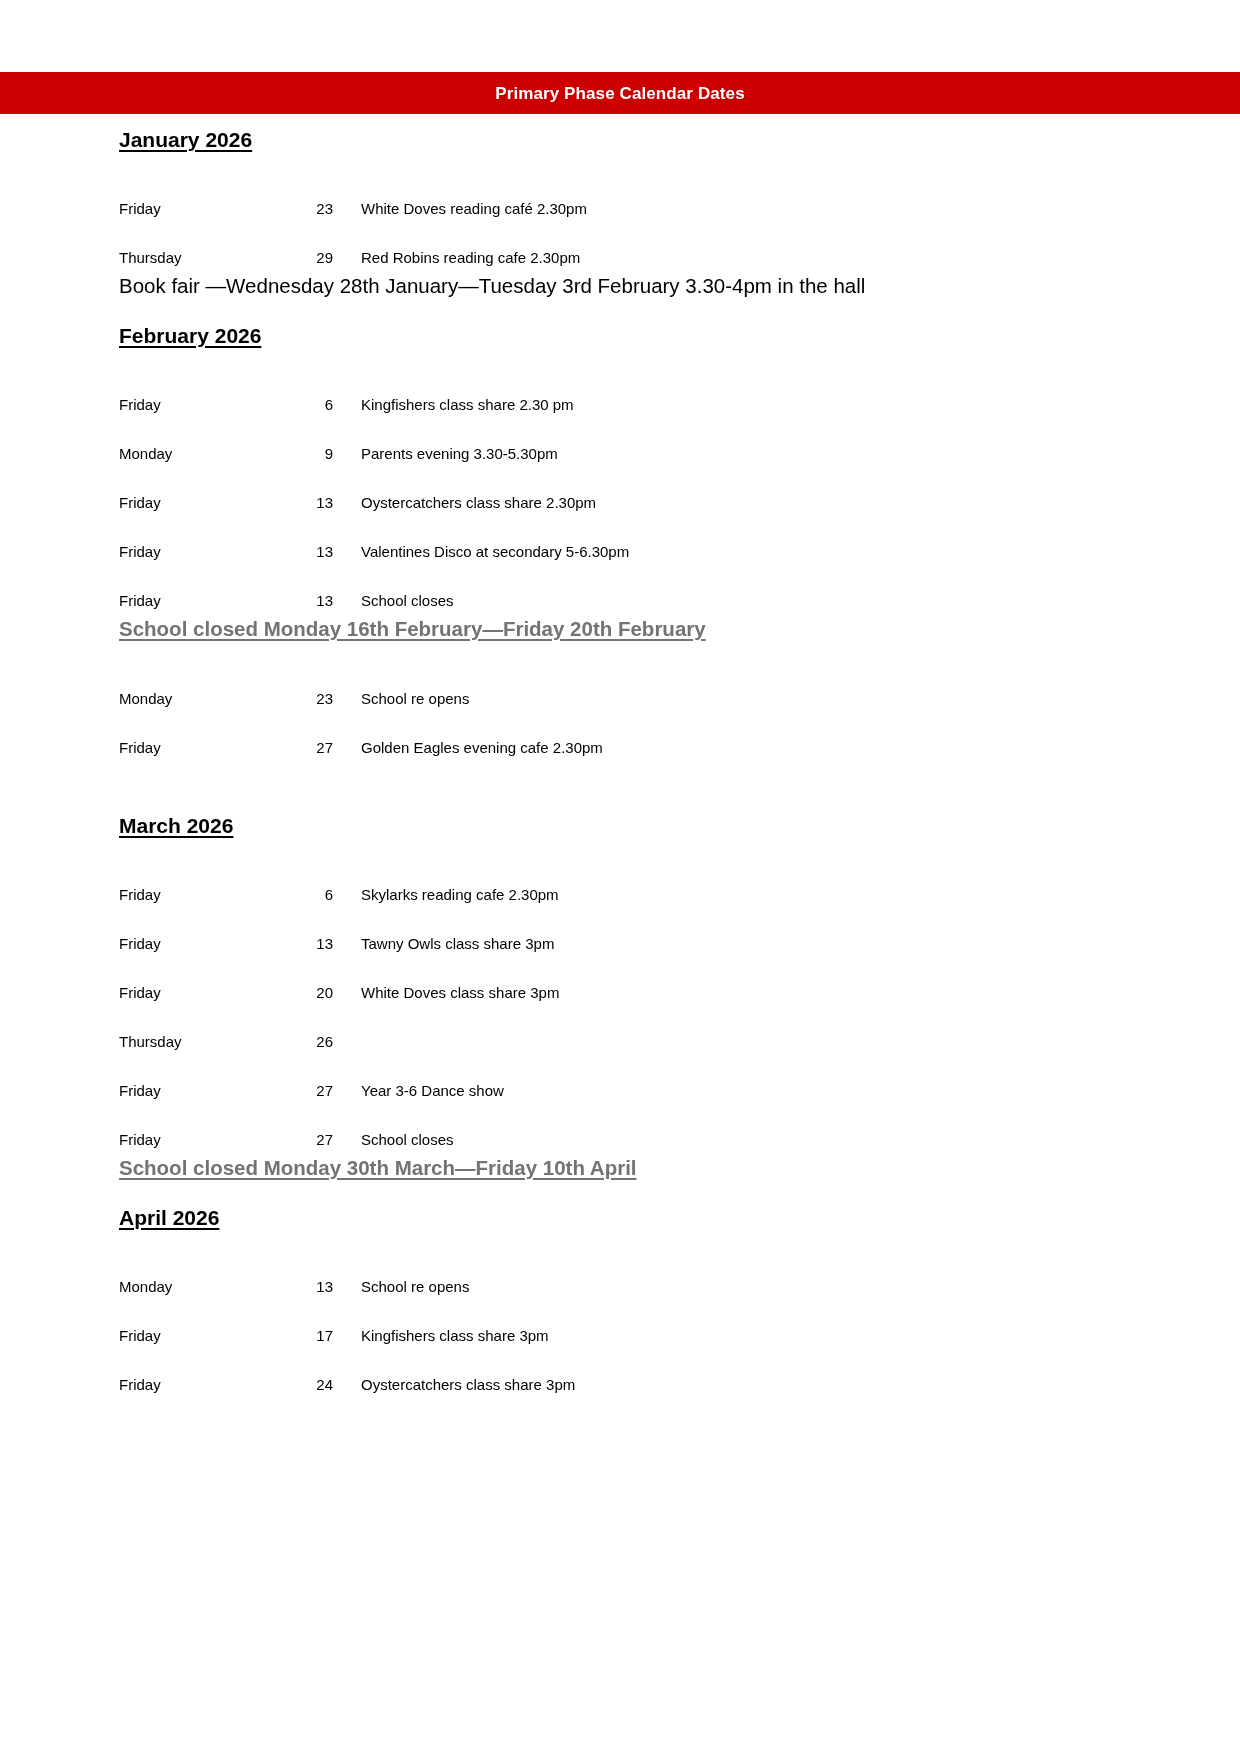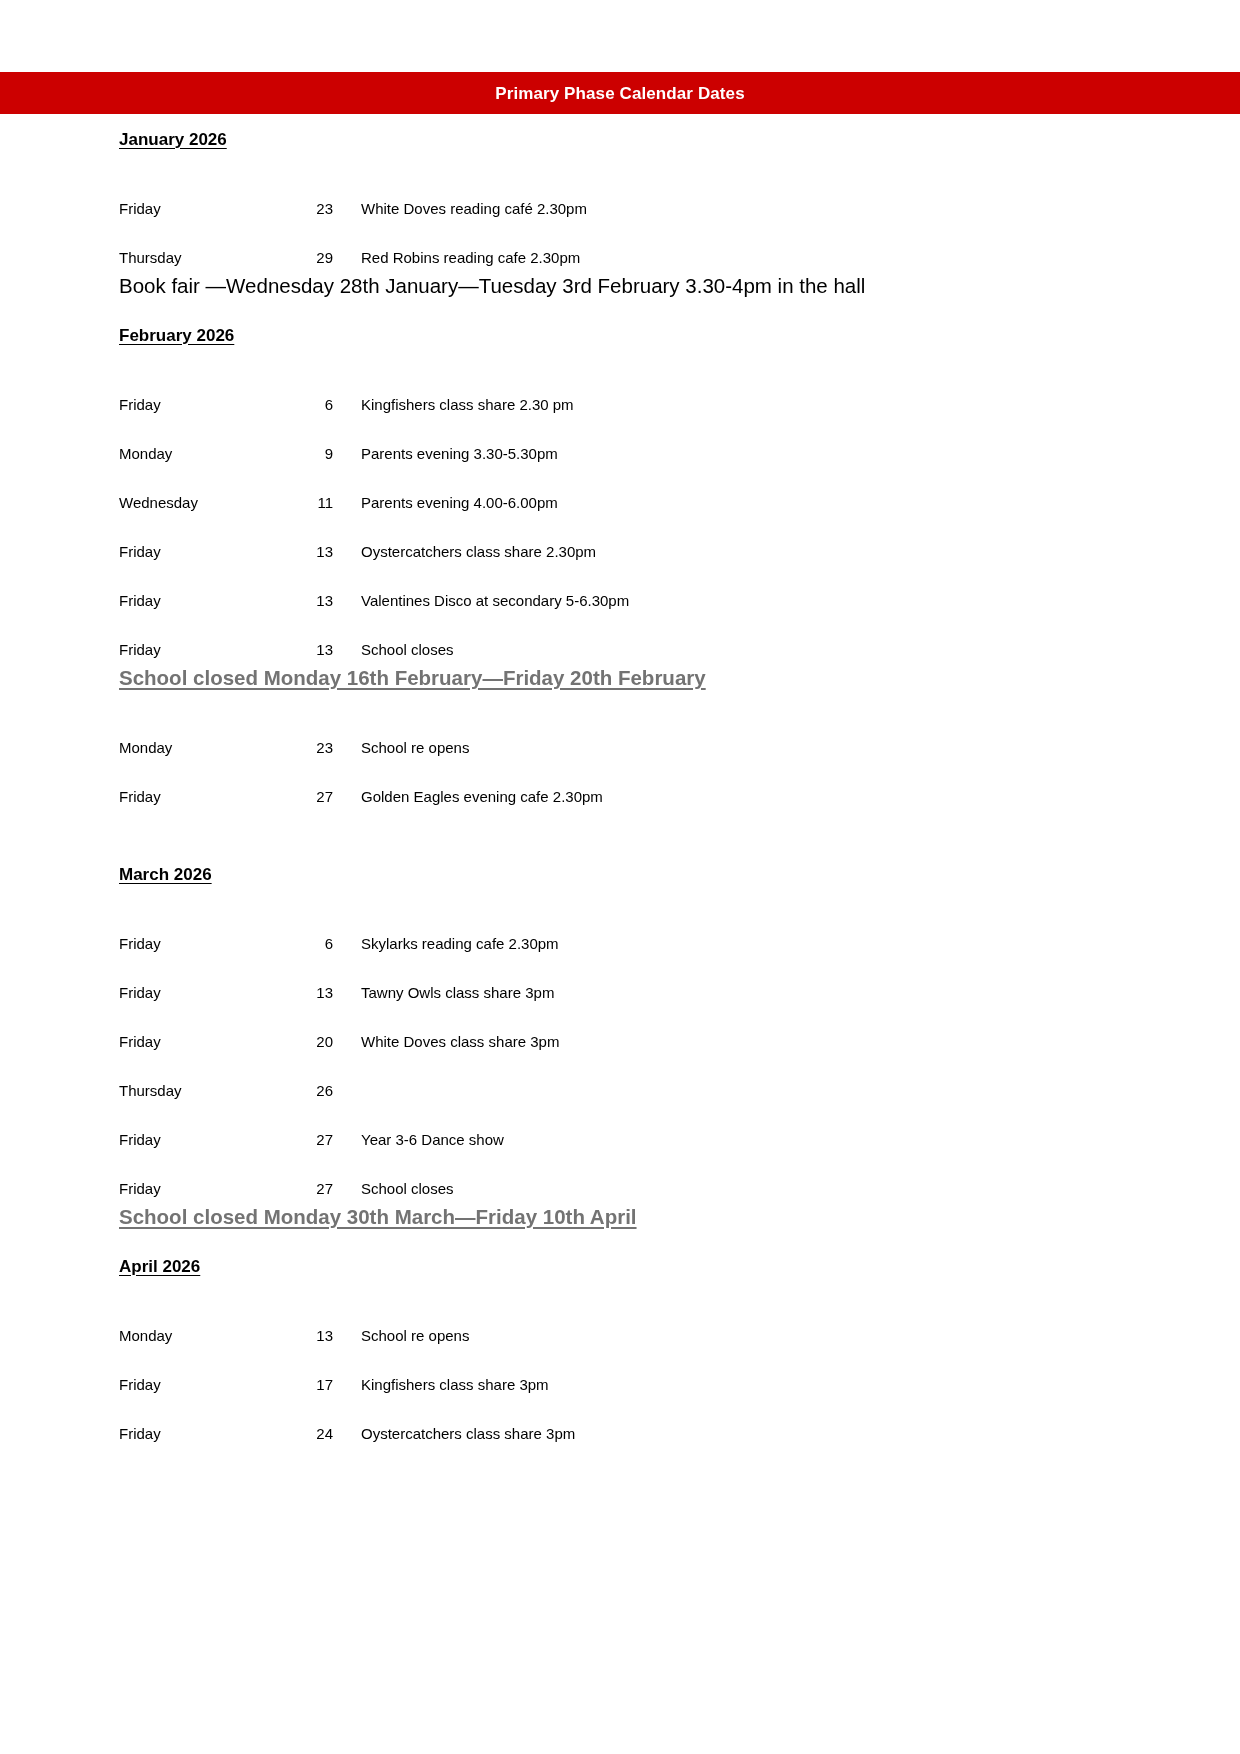--- a/index.html
+++ b/index.html
@@ -41,21 +41,21 @@
     line-height: 1;
   }
   
   .content {
     position: absolute;
     top: 125px;
     left: 119px;
     width: 1000px;
   }
   .month-heading {
-    font-size: 17px;
+    font-size: 21px;
     font-weight: bold;
     text-decoration: underline;
     text-underline-offset: 3px;
     margin: 0;
     padding: 0;
     height: 49px;
     line-height: 30px;
     display: flex;
     align-items: flex-start;
   }
@@ -132,25 +132,20 @@
         <div class="col-day">Friday</div>
         <div class="col-date">6</div>
         <div class="col-desc">Kingfishers class share 2.30 pm</div>
       </div>
       <div class="event-row">
         <div class="col-day">Monday</div>
         <div class="col-date">9</div>
         <div class="col-desc">Parents evening 3.30-5.30pm</div>
       </div>
       <div class="event-row">
-        <div class="col-day">Wednesday</div>
-        <div class="col-date">11</div>
-        <div class="col-desc">Parents evening 4.00-6.00pm</div>
-      </div>
-      <div class="event-row">
         <div class="col-day">Friday</div>
         <div class="col-date">13</div>
         <div class="col-desc">Oystercatchers class share 2.30pm</div>
       </div>
       <div class="event-row">
         <div class="col-day">Friday</div>
         <div class="col-date">13</div>
         <div class="col-desc">Valentines Disco at secondary 5-6.30pm</div>
       </div>
       <div class="event-row">

